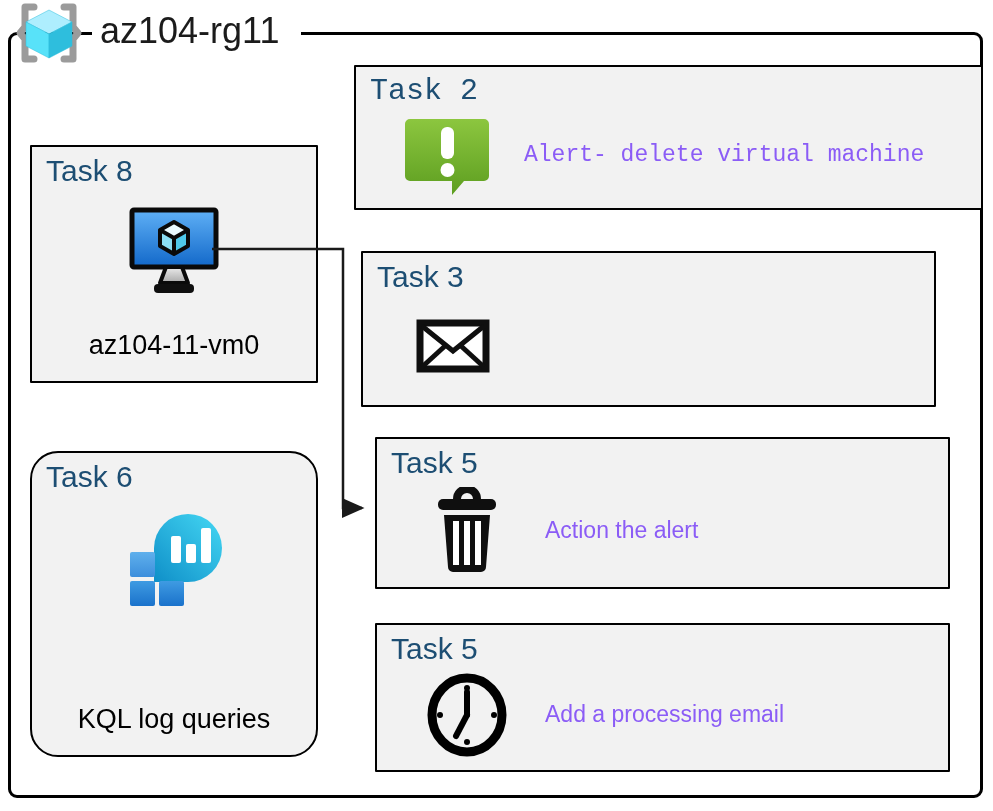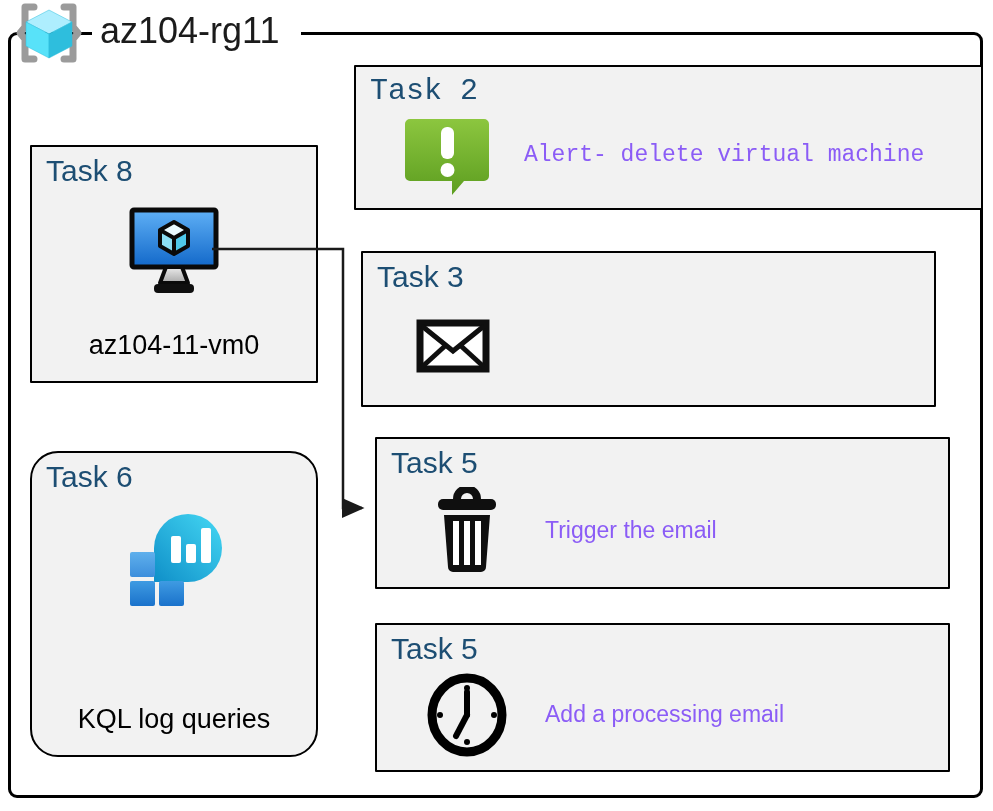--- a/index.html
+++ b/index.html
@@ -172,21 +172,21 @@
         <path d="M 21 12 a 10 10 0 0 1 20 0" fill="none" stroke="#0f0f0f" stroke-width="8"></path>
         <rect x="2" y="12" width="58" height="11" rx="5" fill="#0f0f0f"></rect>
         <path d="M 8 28 h 46 l -4 52 a 5 5 0 0 1 -5 5 h -28 a 5 5 0 0 1 -5 -5 Z" fill="#0f0f0f"></path>
         <g fill="#ffffff">
           <rect x="17" y="34" width="6" height="44"></rect>
           <rect x="28" y="34" width="6" height="44"></rect>
           <rect x="39" y="34" width="6" height="44"></rect>
         </g>
       </svg>
     </span>
-    <span class="task-label">Trigger the email</span>
+    <span class="task-label">Action the alert</span>
   </div>
 </div>
 
 <div class="task" id="task-5">
   <div class="task-title">Task 5</div>
   <div class="task-row">
     <span class="icon-slot">
       <svg width="84" height="84" viewBox="0 0 84 84">
         <ellipse cx="42" cy="42" rx="35" ry="37" fill="none" stroke="#000" stroke-width="9"></ellipse>
         <g fill="#000">

